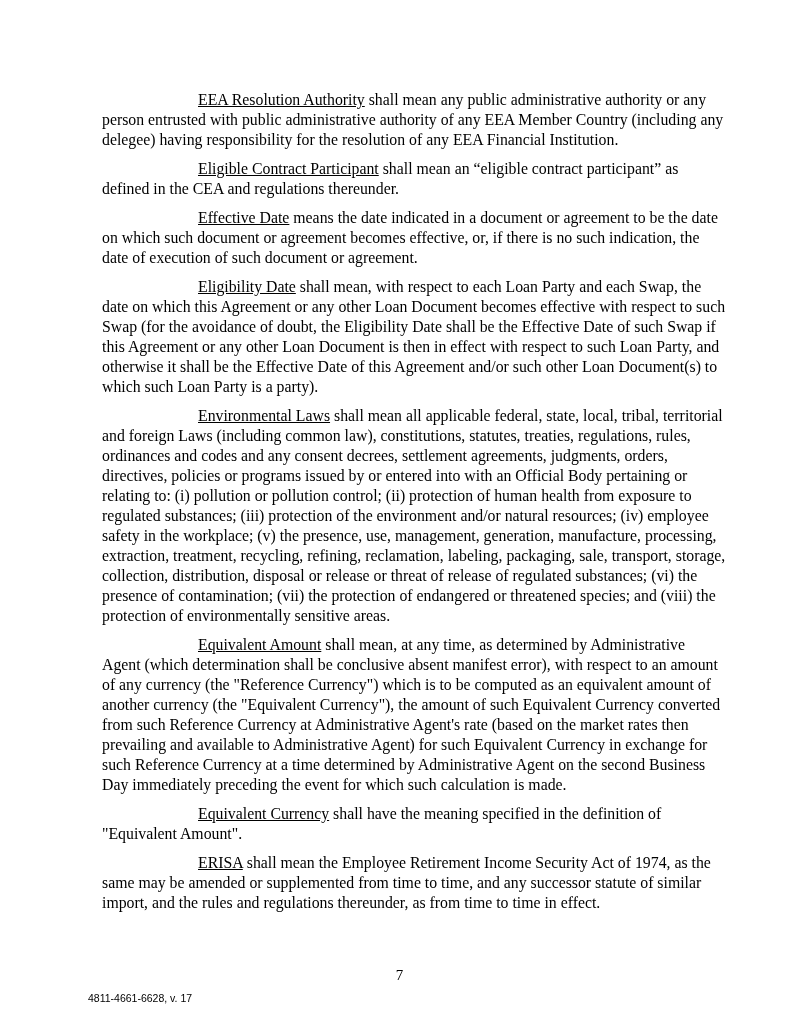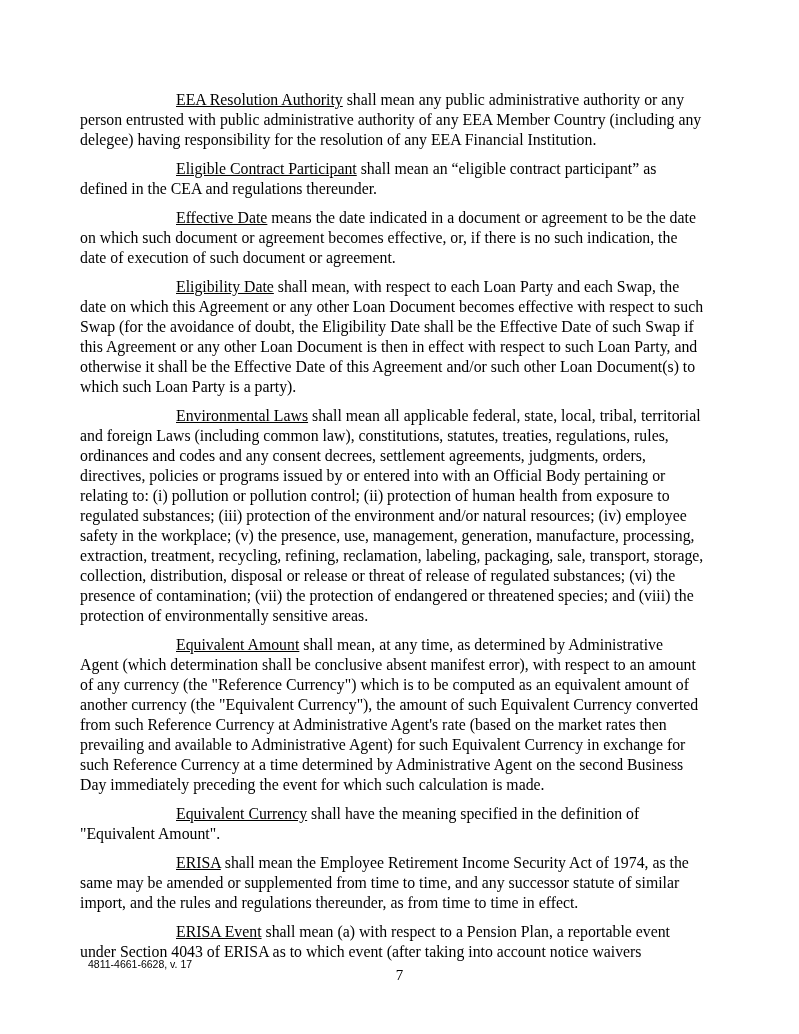--- a/index.html
+++ b/index.html
@@ -11,21 +11,21 @@
     position: relative;
     width: 799px;
     height: 1034px;
     background: #ffffff;
     color: #000000;
     font-family: "Liberation Serif", "DejaVu Serif", serif;
     overflow: hidden;
   }
   .content {
     position: absolute;
-    left: 80px;
+    left: 102px;
     top: 90px;
     width: 624px;
     font-size: 15.8px;
     line-height: 20px;
     text-align: left;
   }
   .para {
     margin: 0 0 9px 0;
     text-indent: 96px;
   }
@@ -39,37 +39,36 @@
     position: absolute;
     top: 966px;
     left: 0;
     width: 799px;
     text-align: center;
     font-size: 15px;
     line-height: 18px;
   }
   .doc-id {
     position: absolute;
-    top: 958px;
+    top: 992px;
     left: 88px;
     font-family: "Liberation Sans", "DejaVu Sans", sans-serif;
     font-size: 10.5px;
     line-height: 13px;
   }
 </style>
 </head>
 <body>
 
 <div class="page">
   <div class="content" id="paragraphs">
       <p class="para"><span class="term">EEA Resolution Authority</span><span> shall mean any public administrative authority or any person entrusted with public administrative authority of any EEA Member Country (including any delegee) having responsibility for the resolution of any EEA Financial Institution.</span></p>
       <p class="para"><span class="term">Eligible Contract Participant</span><span> shall mean an “eligible contract participant” as defined in the CEA and regulations thereunder.</span></p>
       <p class="para"><span class="term">Effective Date</span><span> means the date indicated in a document or agreement to be the date on which such document or agreement becomes effective, or, if there is no such indication, the date of execution of such document or agreement.</span></p>
       <p class="para"><span class="term">Eligibility Date</span><span> shall mean, with respect to each Loan Party and each Swap, the date on which this Agreement or any other Loan Document becomes effective with respect to such Swap (for the avoidance of doubt, the Eligibility Date shall be the Effective Date of such Swap if this Agreement or any other Loan Document is then in effect with respect to such Loan Party, and otherwise it shall be the Effective Date of this Agreement and/or such other Loan Document(s) to which such Loan Party is a party).</span></p>
       <p class="para"><span class="term">Environmental Laws</span><span> shall mean all applicable federal, state, local, tribal, territorial and foreign Laws (including common law), constitutions, statutes, treaties, regulations, rules, ordinances and codes and any consent decrees, settlement agreements, judgments, orders, directives, policies or programs issued by or entered into with an Official Body pertaining or relating to: (i) pollution or pollution control; (ii) protection of human health from exposure to regulated substances; (iii) protection of the environment and/or natural resources; (iv) employee safety in the workplace; (v) the presence, use, management, generation, manufacture, processing, extraction, treatment, recycling, refining, reclamation, labeling, packaging, sale, transport, storage, collection, distribution, disposal or release or threat of release of regulated substances; (vi) the presence of contamination; (vii) the protection of endangered or threatened species; and (viii) the protection of environmentally sensitive areas.</span></p>
       <p class="para"><span class="term">Equivalent Amount</span><span> shall mean, at any time, as determined by Administrative Agent (which determination shall be conclusive absent manifest error), with respect to an amount of any currency (the "</span><span class="b">Reference Currency</span><span>") which is to be computed as an equivalent amount of another currency (the "</span><span class="b">Equivalent Currency</span><span>"), the amount of such Equivalent Currency converted from such Reference Currency at Administrative Agent's rate (based on the market rates then prevailing and available to Administrative Agent) for such Equivalent Currency in exchange for such Reference Currency at a time determined by Administrative Agent on the second Business Day immediately preceding the event for which such calculation is made.</span></p>
       <p class="para"><span class="term">Equivalent Currency</span><span> shall have the meaning specified in the definition of "Equivalent Amount".</span></p>
       <p class="para"><span class="term">ERISA</span><span> shall mean the Employee Retirement Income Security Act of 1974, as the same may be amended or supplemented from time to time, and any successor statute of similar import, and the rules and regulations thereunder, as from time to time in effect.</span></p>
-      <p class="para"><span class="term">ERISA Event</span><span> shall mean (a) with respect to a Pension Plan, a reportable event under Section 4043 of ERISA as to which event (after taking into account notice waivers</span></p>
     </div>
   <div class="page-number">7</div>
   <div class="doc-id">4811-4661-6628, v. 17</div>
 </div>
 
 </body></html>

